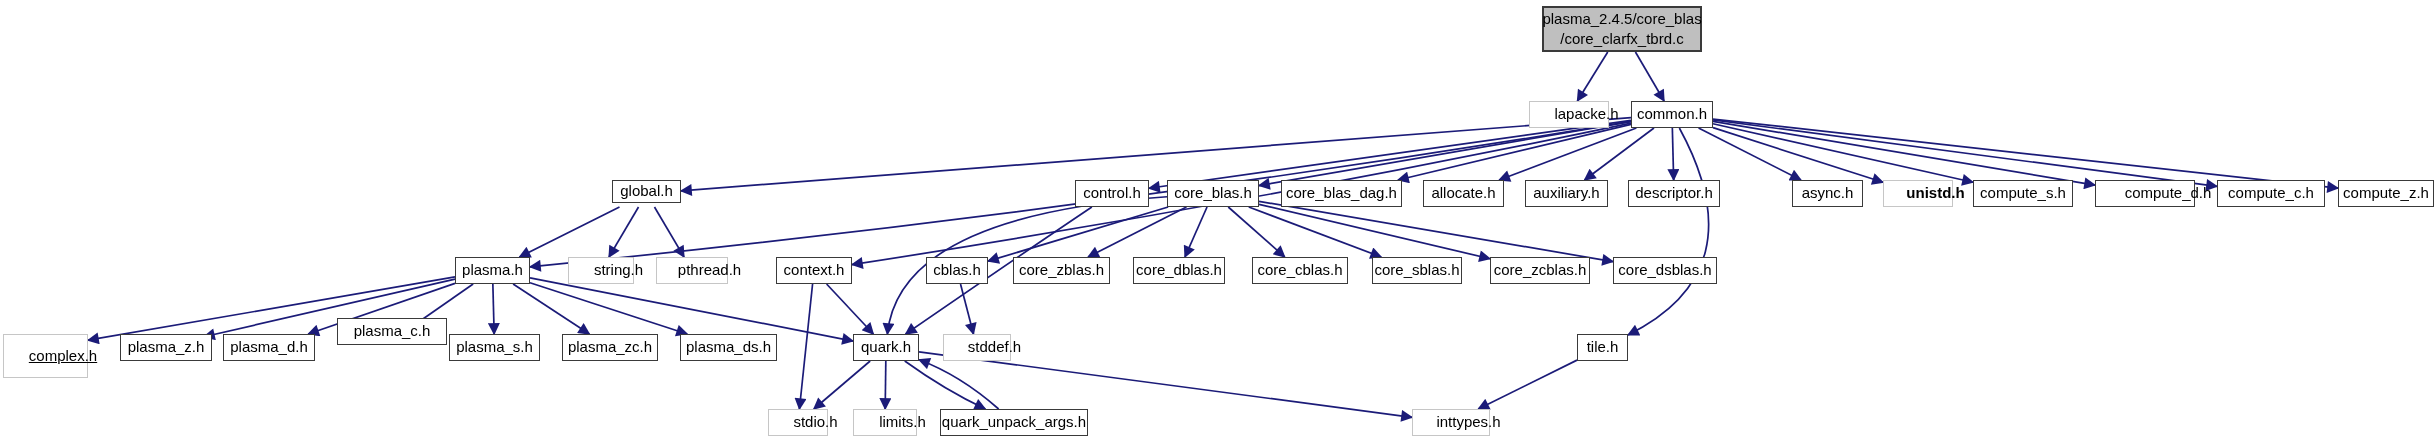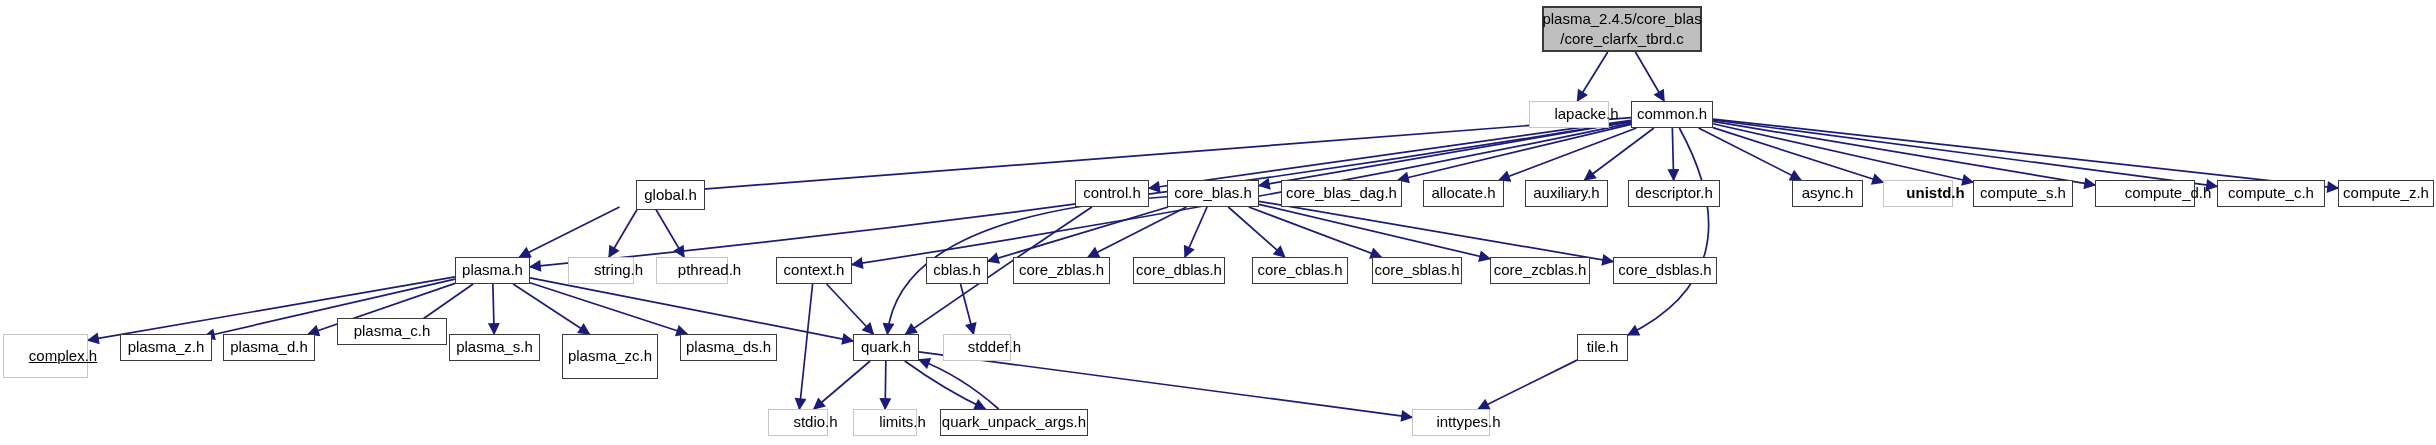--- a/index.html
+++ b/index.html
@@ -72,21 +72,21 @@
         <path d="M998.6526315789474,409 Q960,375 919,359.7635135135135" class="edge" stroke="#1b1b78" marker-end="url(#arrow)"></path>
         <path d="M919,351.8805309734513 L1412,417.32300884955754" class="edge" stroke="#1b1b78" marker-end="url(#arrow)"></path>
         <path d="M1577,360.1237623762376 L1478.27,409" class="edge" stroke="#1b1b78" marker-end="url(#arrow)"></path>
       </g>
   </svg>
   <div id="nodes">
       <div class="node root" style="left: 1542px; top: 6px; width: 160px; height: 46px; border-color: rgb(58, 58, 58); background: rgb(191, 191, 191);">plasma_2.4.5/core_blas
 /core_clarfx_tbrd.c</div>
       <div class="node external" style="left: 1529px; top: 101px; width: 80px; height: 27px; border-color: rgb(198, 198, 198);">lapacke.h</div>
       <div class="node internal" style="left: 1631px; top: 101px; width: 82px; height: 27px; border-color: rgb(58, 58, 58);">common.h</div>
-      <div class="node internal" style="left: 636px; top: 180px; width: 69px; height: 30px; border-color: rgb(58, 58, 58);">global.h</div>
+      <div class="node internal" style="left: 612px; top: 180px; width: 69px; height: 23px; border-color: rgb(58, 58, 58);">global.h</div>
       <div class="node internal" style="left: 1075px; top: 180px; width: 74px; height: 27px; border-color: rgb(58, 58, 58);">control.h</div>
       <div class="node internal" style="left: 1167px; top: 180px; width: 92px; height: 27px; border-color: rgb(58, 58, 58);">core_blas.h</div>
       <div class="node internal" style="left: 1281px; top: 180px; width: 121px; height: 27px; border-color: rgb(58, 58, 58);">core_blas_dag.h</div>
       <div class="node internal" style="left: 1423px; top: 180px; width: 81px; height: 27px; border-color: rgb(58, 58, 58);">allocate.h</div>
       <div class="node internal" style="left: 1525px; top: 180px; width: 83px; height: 27px; border-color: rgb(58, 58, 58);">auxiliary.h</div>
       <div class="node internal" style="left: 1628px; top: 180px; width: 92px; height: 27px; border-color: rgb(58, 58, 58);">descriptor.h</div>
       <div class="node internal" style="left: 1792px; top: 180px; width: 71px; height: 27px; border-color: rgb(58, 58, 58);">async.h</div>
       <div class="node external" style="left: 1883px; top: 180px; width: 70px; height: 27px; border-color: rgb(198, 198, 198); font-weight: bold;">unistd.h</div>
       <div class="node internal" style="left: 1973px; top: 180px; width: 100px; height: 27px; border-color: rgb(58, 58, 58);">compute_s.h</div>
       <div class="node internal" style="left: 2095px; top: 180px; width: 100px; height: 27px; border-color: rgb(58, 58, 58); padding-left: 46px;">compute_d.h</div>
@@ -101,21 +101,21 @@
       <div class="node internal" style="left: 1133px; top: 257px; width: 92px; height: 27px; border-color: rgb(58, 58, 58);">core_dblas.h</div>
       <div class="node internal" style="left: 1252px; top: 257px; width: 96px; height: 27px; border-color: rgb(58, 58, 58);">core_cblas.h</div>
       <div class="node internal" style="left: 1372px; top: 257px; width: 90px; height: 27px; border-color: rgb(58, 58, 58);">core_sblas.h</div>
       <div class="node internal" style="left: 1490px; top: 257px; width: 100px; height: 27px; border-color: rgb(58, 58, 58);">core_zcblas.h</div>
       <div class="node internal" style="left: 1613px; top: 257px; width: 104px; height: 27px; border-color: rgb(58, 58, 58);">core_dsblas.h</div>
       <div class="node external" style="left: 3px; top: 334px; width: 85px; height: 44px; border-color: rgb(198, 198, 198); text-decoration: underline;">complex.h</div>
       <div class="node internal" style="left: 120px; top: 334px; width: 92px; height: 27px; border-color: rgb(58, 58, 58);">plasma_z.h</div>
       <div class="node internal" style="left: 223px; top: 334px; width: 92px; height: 27px; border-color: rgb(58, 58, 58);">plasma_d.h</div>
       <div class="node internal" style="left: 337px; top: 318px; width: 110px; height: 27px; border-color: rgb(58, 58, 58);">plasma_c.h</div>
       <div class="node internal" style="left: 449px; top: 334px; width: 91px; height: 27px; border-color: rgb(58, 58, 58);">plasma_s.h</div>
-      <div class="node internal" style="left: 562px; top: 334px; width: 96px; height: 45px; border-color: rgb(58, 58, 58);">plasma_zc.h</div>
+      <div class="node internal" style="left: 562px; top: 334px; width: 96px; height: 27px; border-color: rgb(58, 58, 58);">plasma_zc.h</div>
       <div class="node internal" style="left: 680px; top: 334px; width: 97px; height: 27px; border-color: rgb(58, 58, 58);">plasma_ds.h</div>
       <div class="node internal" style="left: 853px; top: 334px; width: 66px; height: 27px; border-color: rgb(58, 58, 58);">quark.h</div>
       <div class="node external" style="left: 943px; top: 334px; width: 68px; height: 27px; border-color: rgb(198, 198, 198);">stddef.h</div>
       <div class="node internal" style="left: 1577px; top: 334px; width: 51px; height: 27px; border-color: rgb(58, 58, 58);">tile.h</div>
       <div class="node external" style="left: 768px; top: 409px; width: 60px; height: 27px; border-color: rgb(198, 198, 198);">stdio.h</div>
       <div class="node external" style="left: 853px; top: 409px; width: 64px; height: 27px; border-color: rgb(198, 198, 198);">limits.h</div>
       <div class="node internal" style="left: 940px; top: 409px; width: 148px; height: 27px; border-color: rgb(58, 58, 58);">quark_unpack_args.h</div>
       <div class="node external" style="left: 1412px; top: 409px; width: 78px; height: 27px; border-color: rgb(198, 198, 198);">inttypes.h</div>
     </div>
 </div>

